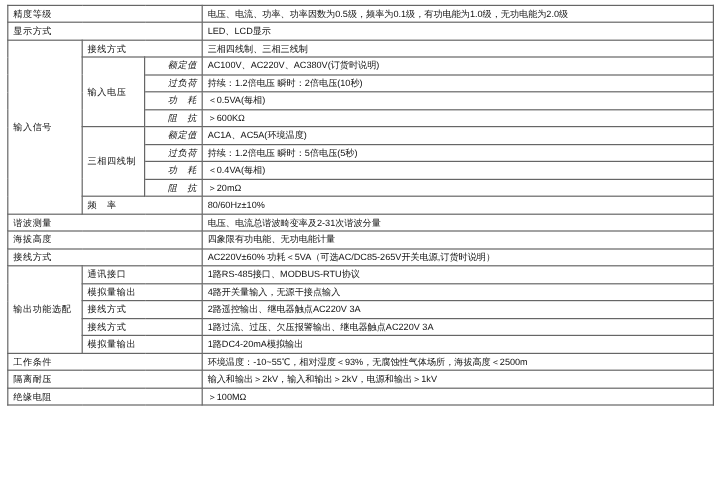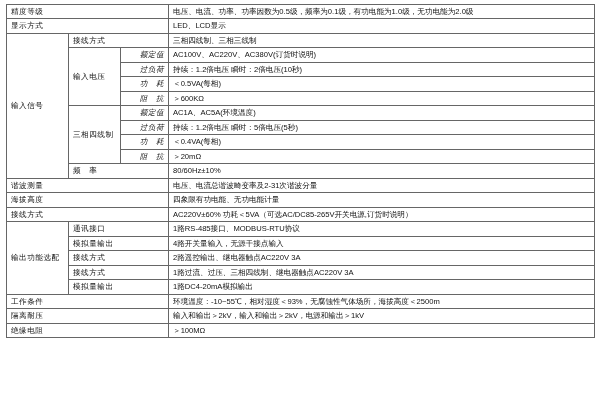--- a/index.html
+++ b/index.html
@@ -145,21 +145,21 @@
       <tr>
         <td class="lab2" colspan="2">模拟量输出</td>
         <td class="val">4路开关量输入，无源干接点输入</td>
       </tr>
       <tr>
         <td class="lab2" colspan="2">接线方式</td>
         <td class="val">2路遥控输出、继电器触点AC220V 3A</td>
       </tr>
       <tr>
         <td class="lab2" colspan="2">接线方式</td>
-        <td class="val">1路过流、过压、三相四线制、继电器触点AC220V 3A</td>
+        <td class="val">1路过流、过压、欠压报警输出、继电器触点AC220V 3A</td>
       </tr>
       <tr>
         <td class="lab2" colspan="2">模拟量输出</td>
         <td class="val">1路DC4-20mA模拟输出</td>
       </tr>
 
       <tr>
         <td class="lab1" colspan="3">工作条件</td>
         <td class="val">环境温度：-10~55℃，相对湿度＜93%，无腐蚀性气体场所，海拔高度＜2500m</td>
       </tr>

